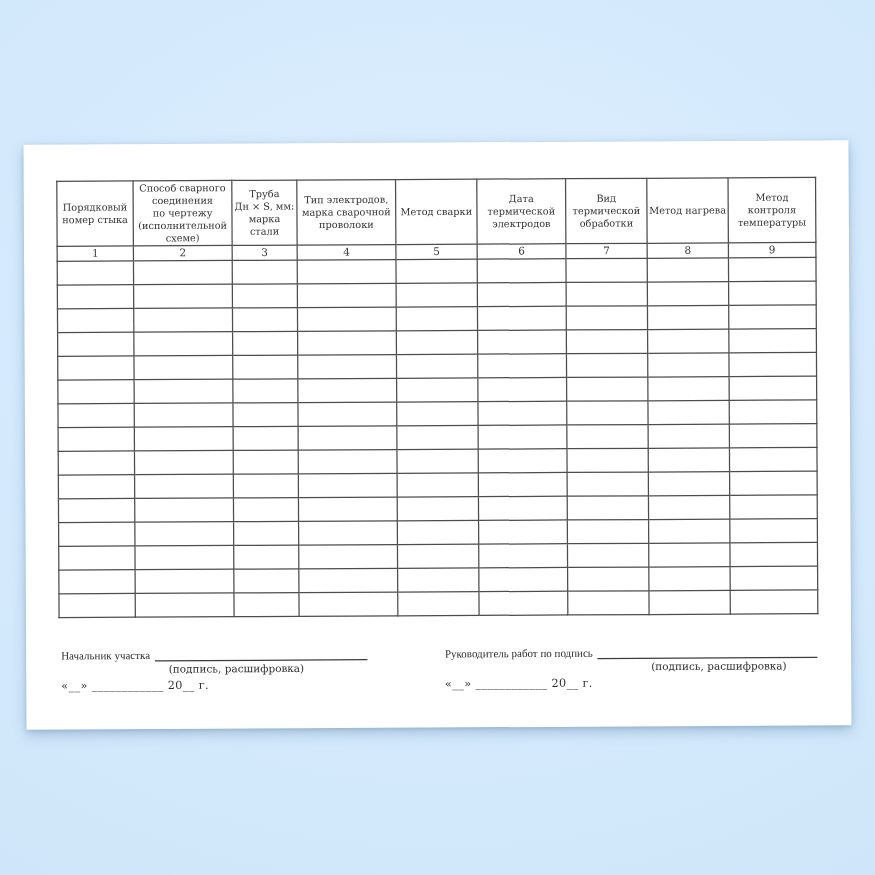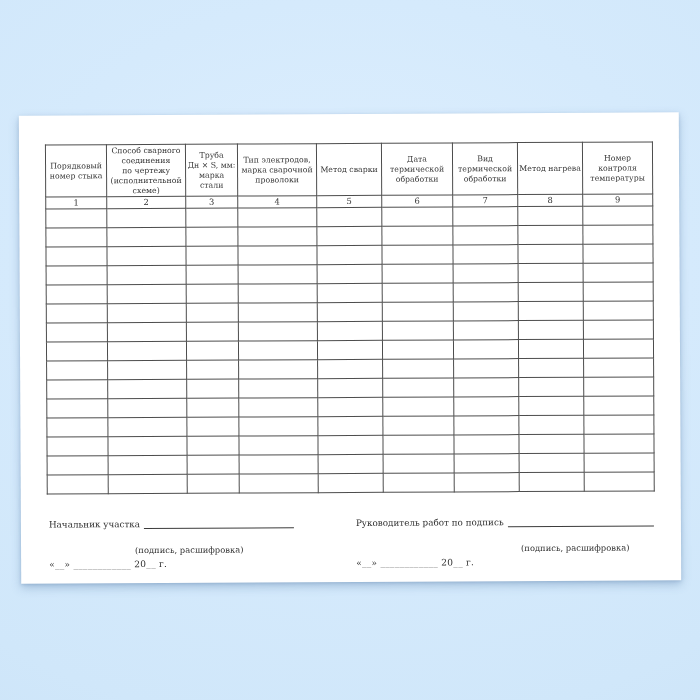--- a/index.html
+++ b/index.html
@@ -65,31 +65,31 @@
     color: #2e2e2e;
   }
   .sig-block.left  { left: 28px;  top: 403px; width: 245px; }
   .sig-block.right { left: 335px; top: 403px; width: 298px; }
   .sig-row {
     display: flex;
     align-items: flex-end;
     font-size: 8.8px;
     line-height: 12px;
   }
-  .sig-role { white-space: nowrap; padding-right: 4px; }
+  .sig-role { white-space: nowrap; padding-right: 4px; font-family: Liberation Serif, serif; }
   .sig-line {
     flex: 1 1 auto;
     border-bottom: 1px solid #3c3c3c;
     margin-bottom: 1px;
     height: 10px;
   }
   .sig-hint {
     font-size: 8.4px;
     line-height: 10px;
-    margin-top: 15px;
+    margin-top: 0;
     white-space: nowrap;
   }
   .left  .sig-hint { margin-left: 86px; }
   .right .sig-hint { margin-left: 165px; }
   .sig-date {
     font-size: 9px;
     line-height: 11px;
     margin-top: 4px;
     white-space: nowrap;
     letter-spacing: 0.3px;
@@ -125,26 +125,26 @@
 схеме)</th>
             <th>Труба
 Дн × S, мм:
 марка стали</th>
             <th>Тип электродов,
 марка сварочной
 проволоки</th>
             <th>Метод сварки</th>
             <th>Дата
 термической
-обработки</th>
+электродов</th>
             <th>Вид
 термической
 обработки</th>
             <th>Метод нагрева</th>
-            <th>Номер
+            <th>Метод
 контроля
 температуры</th>
           </tr>
           <tr class="num-row">
             <td>1</td>
             <td>2</td>
             <td>3</td>
             <td>4</td>
             <td>5</td>
             <td>6</td>

